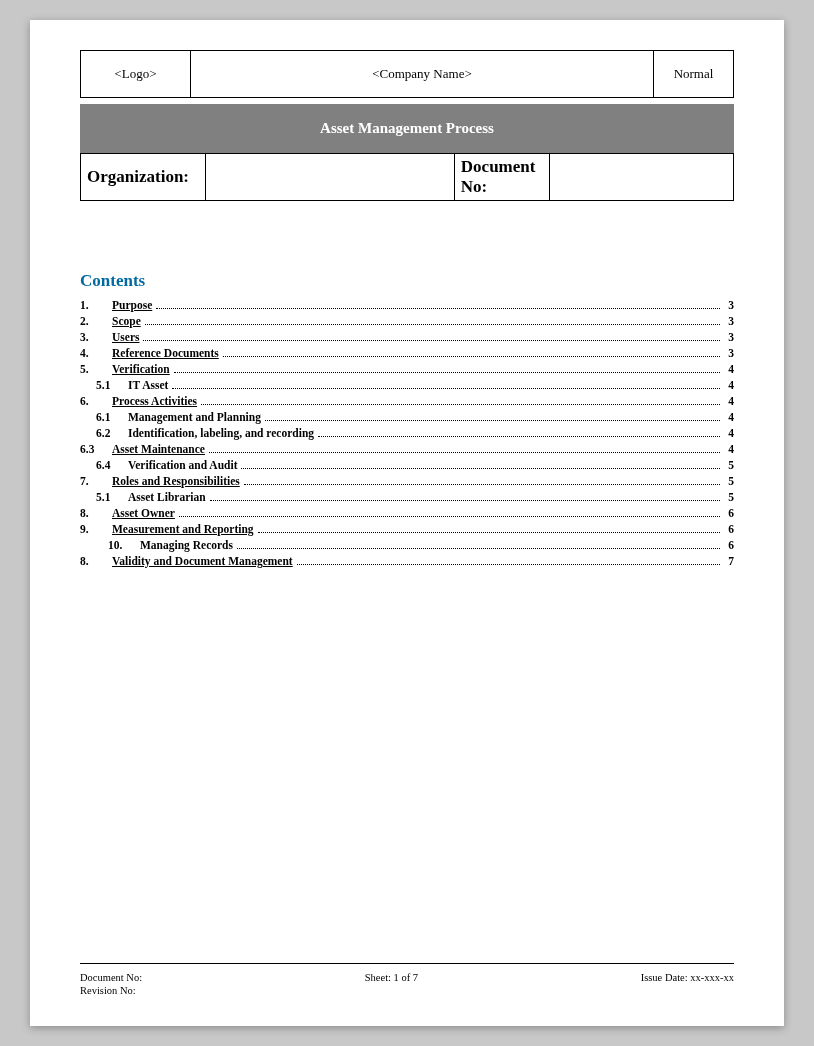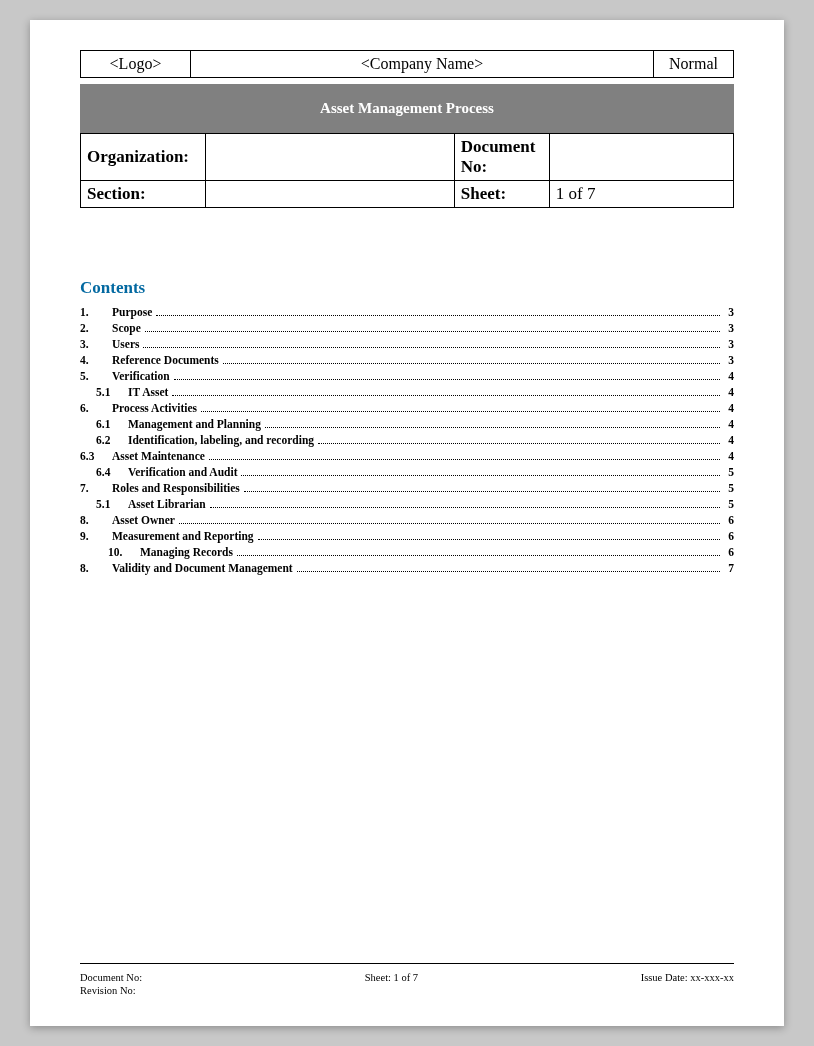--- a/index.html
+++ b/index.html
@@ -24,22 +24,22 @@
     }
 
     
     .header-table {
       width: 100%;
       border-collapse: collapse;
       margin-bottom: 6px;
     }
     .header-table td {
       border: 1px solid #000;
-      padding: 4px 8px;
-      font-size: 16px;
+      padding: 15px 8px;
+      font-size: 13px;
     }
     .logo-cell {
       width: 110px;
       text-align: center;
     }
     .company-cell {
       text-align: center;
     }
     .normal-cell {
       width: 80px;
@@ -113,20 +113,21 @@
     .toc-number-sub {
       min-width: 48px;
       padding-left: 16px;
     }
     .toc-number-sub2 {
       min-width: 60px;
       padding-left: 28px;
     }
     .toc-text {
       font-weight: bold;
+      text-decoration: underline;
     }
     .toc-text-sub {
       font-weight: bold;
     }
     .toc-dots {
       flex: 1;
       border-bottom: 1px dotted #000;
       margin: 0 4px 3px 4px;
       min-width: 10px;
     }
@@ -184,26 +185,20 @@
   </div>
 
   <table class="info-table">
     <tbody>
         <tr>
       <td class="info-label">Organization:</td>
       <td class="info-value"></td>
       <td class="info-label2">Document No:</td>
       <td class="info-value2"></td>
     </tr>
-    <tr>
-      <td class="info-label">Section:</td>
-      <td class="info-value"></td>
-      <td class="info-label2">Sheet:</td>
-      <td class="info-value2">1 of 7</td>
-    </tr>
   </tbody>
     </table>
 
   <div class="spacer"></div>
 
   <div class="contents-title">Contents</div>
 
   <div class="toc" id="toc-container">
   <div class="toc-item">
         <span class="toc-number" style="font-weight: bold;">1.</span>

